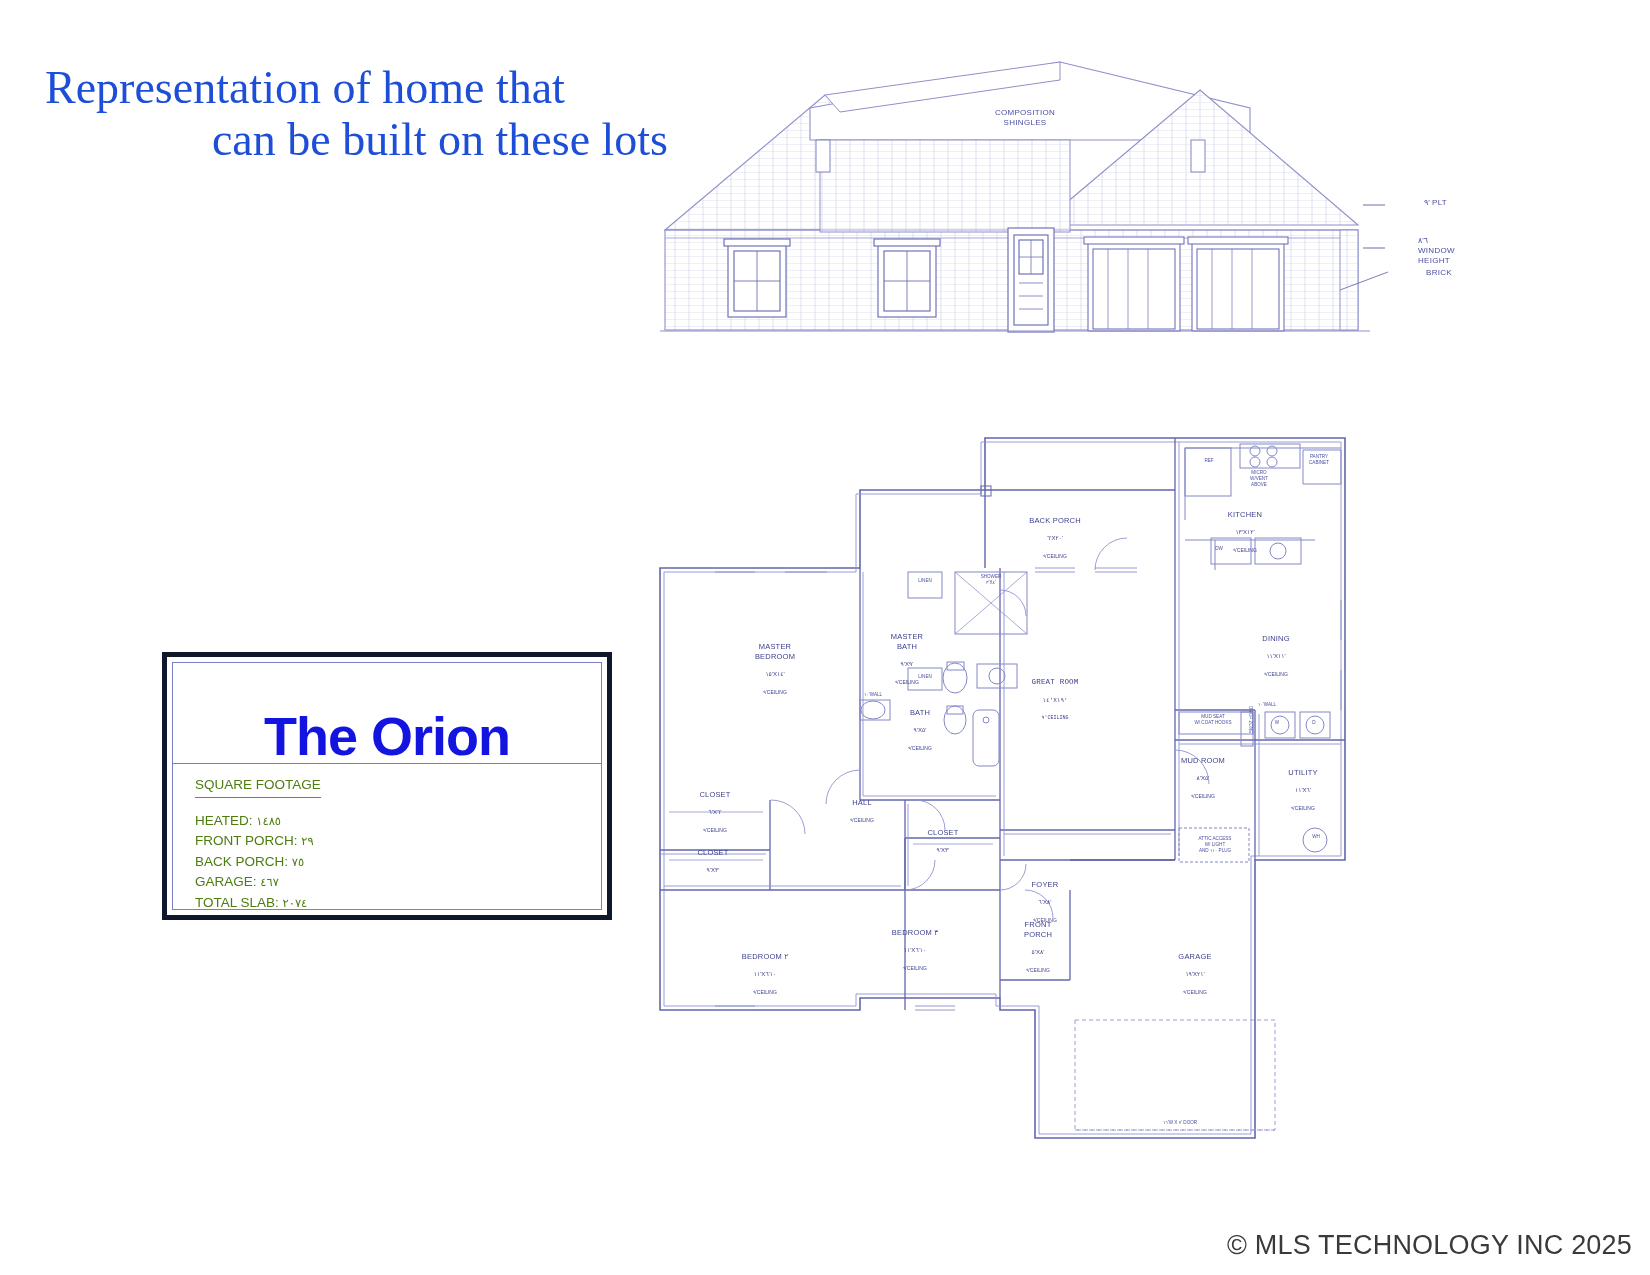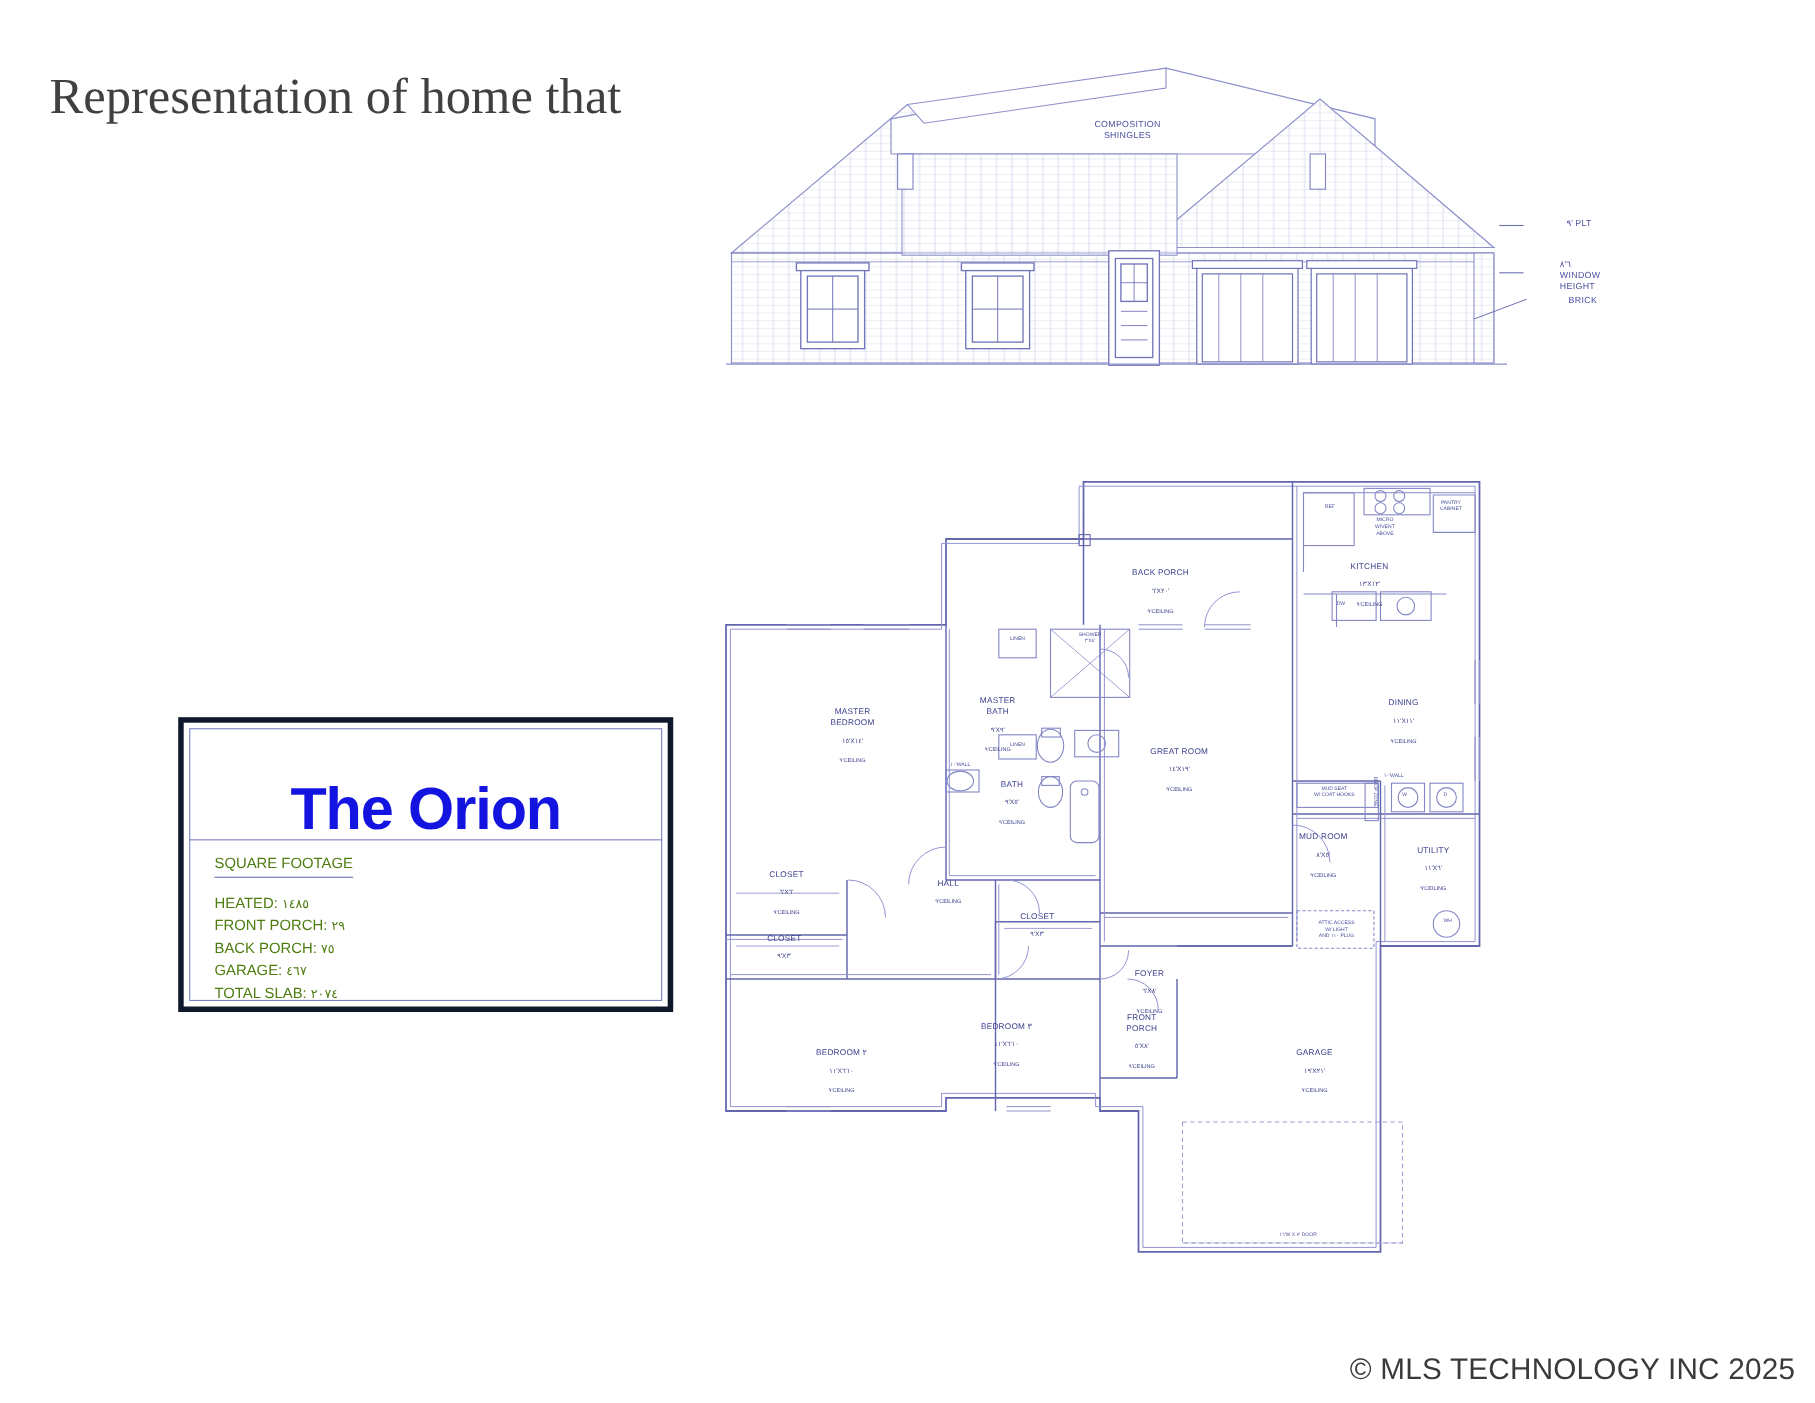--- a/index.html
+++ b/index.html
@@ -2,21 +2,21 @@
 <html><head>
 <meta charset="utf-8">
 <style>
   html,body{margin:0;padding:0;background:#ffffff;}
   body{width:1650px;height:1275px;position:relative;overflow:hidden;
        font-family:"Liberation Sans",sans-serif;color:#3b3f8c;}
   .abs{position:absolute;}
 
   
   #headline{left:45px;top:62px;width:760px;font-family:"Liberation Serif",serif;
-            color:#404040;font-size:46px;line-height:1.13;text-align:center;}
+            color:#1d4ed8;font-size:46px;line-height:1.13;text-align:center;}
   #headline .l1{display:block;text-align:left;}
   #headline .l2{display:block;text-align:center;padding-left:30px;}
 
   
   #elev{left:640px;top:40px;width:790px;height:300px;}
   .elabel{position:absolute;font-size:8px;letter-spacing:.3px;color:#4a4f9e;
           line-height:1.25;text-align:center;white-space:pre-line;}
   .elabel.lft{text-align:left;margin-left:36px;}
 
   
@@ -50,20 +50,21 @@
 
   
   #footer{right:18px;bottom:14px;font-size:27px;color:#3a3a3a;
           font-family:"Liberation Sans",sans-serif;letter-spacing:.2px;}
 </style>
 </head>
 <body>
 
 <div id="headline" class="abs">
   <span class="l1">Representation of home that</span>
+  <span class="l2">can be built on these lots</span>
 </div>
 
 <div id="elev" class="abs">
   <svg width="790" height="300" viewBox="0 0 790 300">
     <defs>
       <pattern id="brick" width="14" height="7" patternUnits="userSpaceOnUse">
         <rect width="14" height="7" fill="#ffffff"></rect>
         <path d="M0 7 H14 M7 0 V7" stroke="#c9cbe4" stroke-width="0.6"></path>
       </pattern>
       <pattern id="brick2" width="14" height="7" patternUnits="userSpaceOnUse" patternTransform="translate(7,0)">
@@ -300,21 +301,21 @@
   <div class="rlabel" style="left:545px;top:80px;width:90px;">
     <div class="nm">KITCHEN</div>
     <div class="dim">١٣'X١٢'</div>
     <div class="cl">٩'CEILING</div>
   </div>
   <div class="rlabel" style="left:576px;top:204px;width:90px;">
     <div class="nm">DINING</div>
     <div class="dim">١١'X١١'</div>
     <div class="cl">٩'CEILING</div>
   </div>
-  <div class="rlabel" style="left:362px;top:248px;width:110px;">
+  <div class="rlabel" style="left:345px;top:248px;width:110px;font-family:Liberation Mono, monospace;">
     <div class="nm">GREAT ROOM</div>
     <div class="dim">١٤'X١٩'</div>
     <div class="cl">٩'CEILING</div>
   </div>
   <div class="rlabel" style="left:60px;top:212px;width:120px;">
     <div class="nm">MASTER
 BEDROOM</div>
     <div class="dim">١٥'X١٤'</div>
     <div class="cl">٩'CEILING</div>
   </div>

